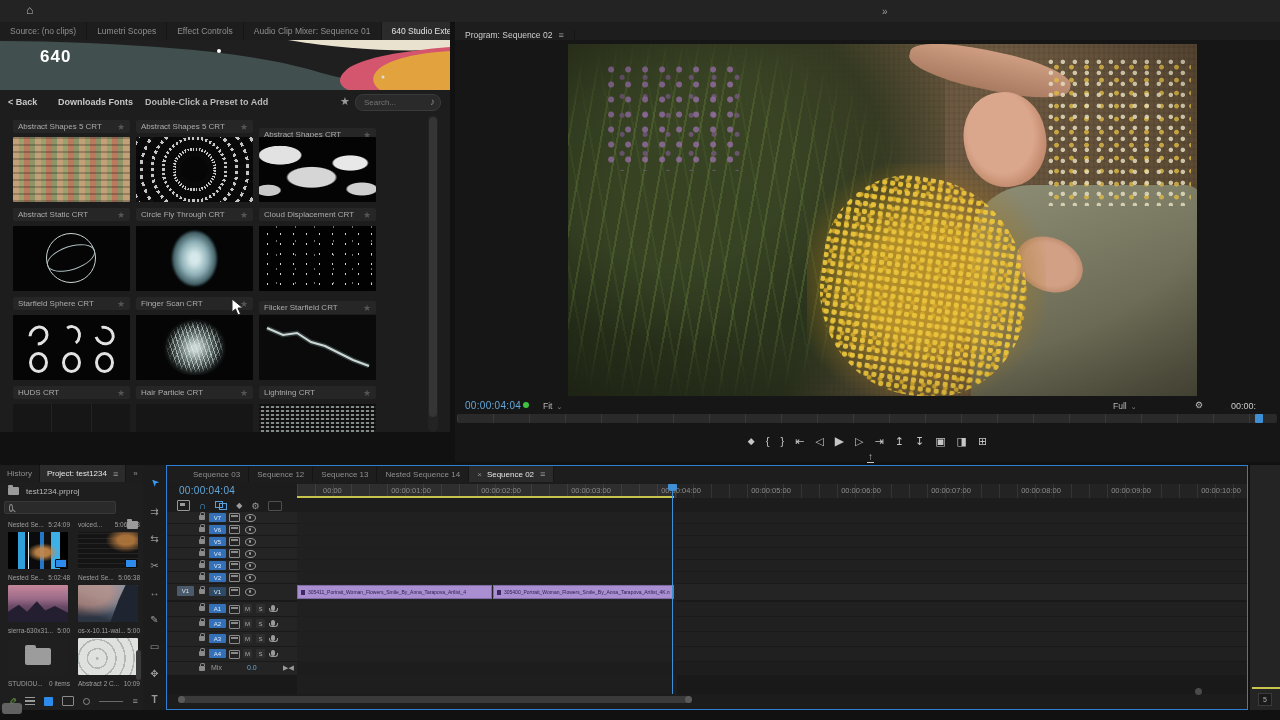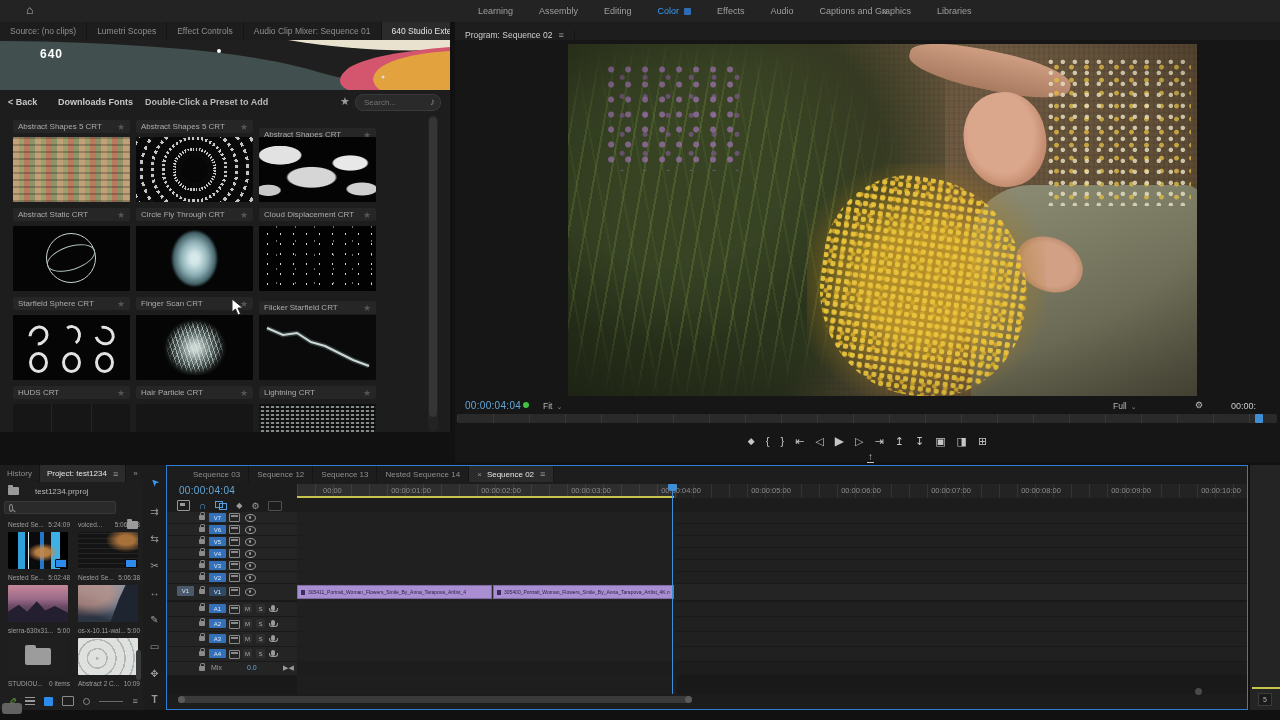--- a/index.html
+++ b/index.html
@@ -21,21 +21,21 @@
   
   .tabbar{background:#1d1d1d;display:flex;align-items:stretch;overflow:hidden;}
   .ptab{display:flex;align-items:center;padding:0 10px;color:#8f8f8f;font-size:8.5px;white-space:nowrap;background:#1d1d1d;border-right:1px solid #151515;}
   .ptab.active{background:#2b2b2b;color:#e4e4e4;}
   .menu-glyph{color:#9a9a9a;font-size:9px;margin-left:6px;}
 
   
   #p640{left:0;top:22px;width:450px;height:410px;background:#1d1d1d;}
   #p640 .tabbar{height:18px;}
   #banner{left:0;top:18px;width:450px;height:50px;overflow:hidden;}
-  #banner .logo{left:40px;top:7px;font-size:12px;font-weight:bold;color:#fff;letter-spacing:1px;}
+  #banner .logo{left:40px;top:7px;font-size:17px;font-weight:bold;color:#fff;letter-spacing:1px;}
   #tool640{left:0;top:68px;width:450px;height:25px;}
   #tool640 .t{top:7px;color:#c9c9c9;font-size:9px;font-weight:bold;}
   #search640{left:355px;top:4px;width:68px;height:15px;background:#2a2a2a;border:1px solid #3a3a3a;border-radius:8px;
              color:#8a8a8a;font-size:8px;padding:0 8px;outline:none;font-family:inherit;}
   .star-dim{color:#6f6f6f;font-size:11px;}
   #grid640{left:0;top:93px;width:426px;height:317px;background:#1d1d1d;overflow:hidden;}
   .pcell-label{position:absolute;width:117px;height:13px;background:#262626;border-radius:2px;
                display:flex;align-items:center;justify-content:space-between;padding:0 5px;box-sizing:border-box;
                color:#ababab;font-size:8px;}
   .pcell-label .fav{color:#555;font-size:9px;}
@@ -122,21 +122,21 @@
       background-image:repeating-linear-gradient(90deg,rgba(255,255,255,.07) 0 1px,transparent 1px 36px);}
   #pscrub .ph{position:absolute;left:798px;top:0px;width:8px;height:9px;background:#3f8fd6;border-radius:1px;}
   #ptrans{left:0;top:407px;width:825px;height:24px;display:flex;justify-content:center;align-items:center;gap:11px;}
   .tbtn{color:#c6c6c6;font-size:11px;line-height:1;cursor:default;}
   #pexport{left:412px;top:429px;font-size:10px;color:#c6c6c6;border-bottom:1.5px solid #c6c6c6;padding:0 1px 0 1px;}
 
   
   #pproj{left:0;top:465px;width:143px;height:245px;background:#1e1e1e;}
   #pproj .tabbar{height:17px;}
   #pproj .ptab{padding:0 7px;font-size:8px;}
-  #crumb{left:0;top:19px;width:143px;height:14px;display:flex;align-items:center;gap:16px;padding-left:8px;box-sizing:border-box;color:#b9b9b9;}
+  #crumb{left:0;top:19px;width:143px;height:14px;display:flex;align-items:center;gap:7px;padding-left:8px;box-sizing:border-box;color:#b9b9b9;}
   #psearch{left:4px;top:36px;width:112px;height:13px;background:#2a2a2a;border:1px solid #383838;border-radius:2px;display:flex;align-items:center;padding:0 4px;gap:4px;box-sizing:border-box;}
   .pitem-label{position:absolute;width:62px;height:10px;display:flex;justify-content:space-between;color:#9f9f9f;font-size:6.5px;align-items:center;}
   .pthumb{position:absolute;width:60px;height:37px;background:#101010;overflow:hidden;border-radius:1px;}
   .nbadge{position:absolute;right:1px;bottom:1px;width:10px;height:7px;background:#2d8ceb;border-radius:1px;border:1px solid #0a0a0a;}
   .pt-glitch{background:
       radial-gradient(ellipse at 58% 55%,rgba(201,138,74,.9) 0 14%,transparent 32%),
       linear-gradient(90deg,#000 0 16%,#2e9fd8 16% 28%,#0b0b0b 28% 33%,#dfeef5 33% 35%,#0b0b0b 35% 54%,#2277c8 54% 60%,#111 60% 72%,#3db0e8 72% 86%,#000 86%);}
   .pt-dark{background:
       radial-gradient(ellipse at 80% 22%,rgba(192,128,64,.85) 0 12%,transparent 30%),
       repeating-linear-gradient(0deg,rgba(255,255,255,.07) 0 1px,transparent 1px 5px),#141414;}
@@ -230,30 +230,20 @@
   #corner-badge{left:2px;top:703px;width:20px;height:11px;background:#6e6e6e;border-radius:3px;opacity:.85;}
   .dot-green{width:6px;height:6px;background:#3fc23f;border-radius:50%;}
 </style>
 </head>
 <body>
 
 <div id="app">
 
   <div id="topbar" class="abs">
     <span class="abs home">⌂</span>
-    <div class="abs ws">
-      <span class="ws-tab">Learning</span>
-      <span class="ws-tab">Assembly</span>
-      <span class="ws-tab">Editing</span>
-      <span class="ws-tab active"><span>Color</span><span class="ws-ind"></span></span>
-      <span class="ws-tab">Effects</span>
-      <span class="ws-tab">Audio</span>
-      <span class="ws-tab">Captions and Graphics</span>
-      <span class="ws-tab">Libraries</span>
-    </div>
     <span id="ws-overflow" class="abs">»</span>
   </div>
 
   <div id="p640" class="abs">
     <div class="tabbar">
       <span class="ptab">Source: (no clips)</span>
       <span class="ptab">Lumetri Scopes</span>
       <span class="ptab">Effect Controls</span>
       <span class="ptab">Audio Clip Mixer: Sequence 01</span>
       <span class="ptab active">

